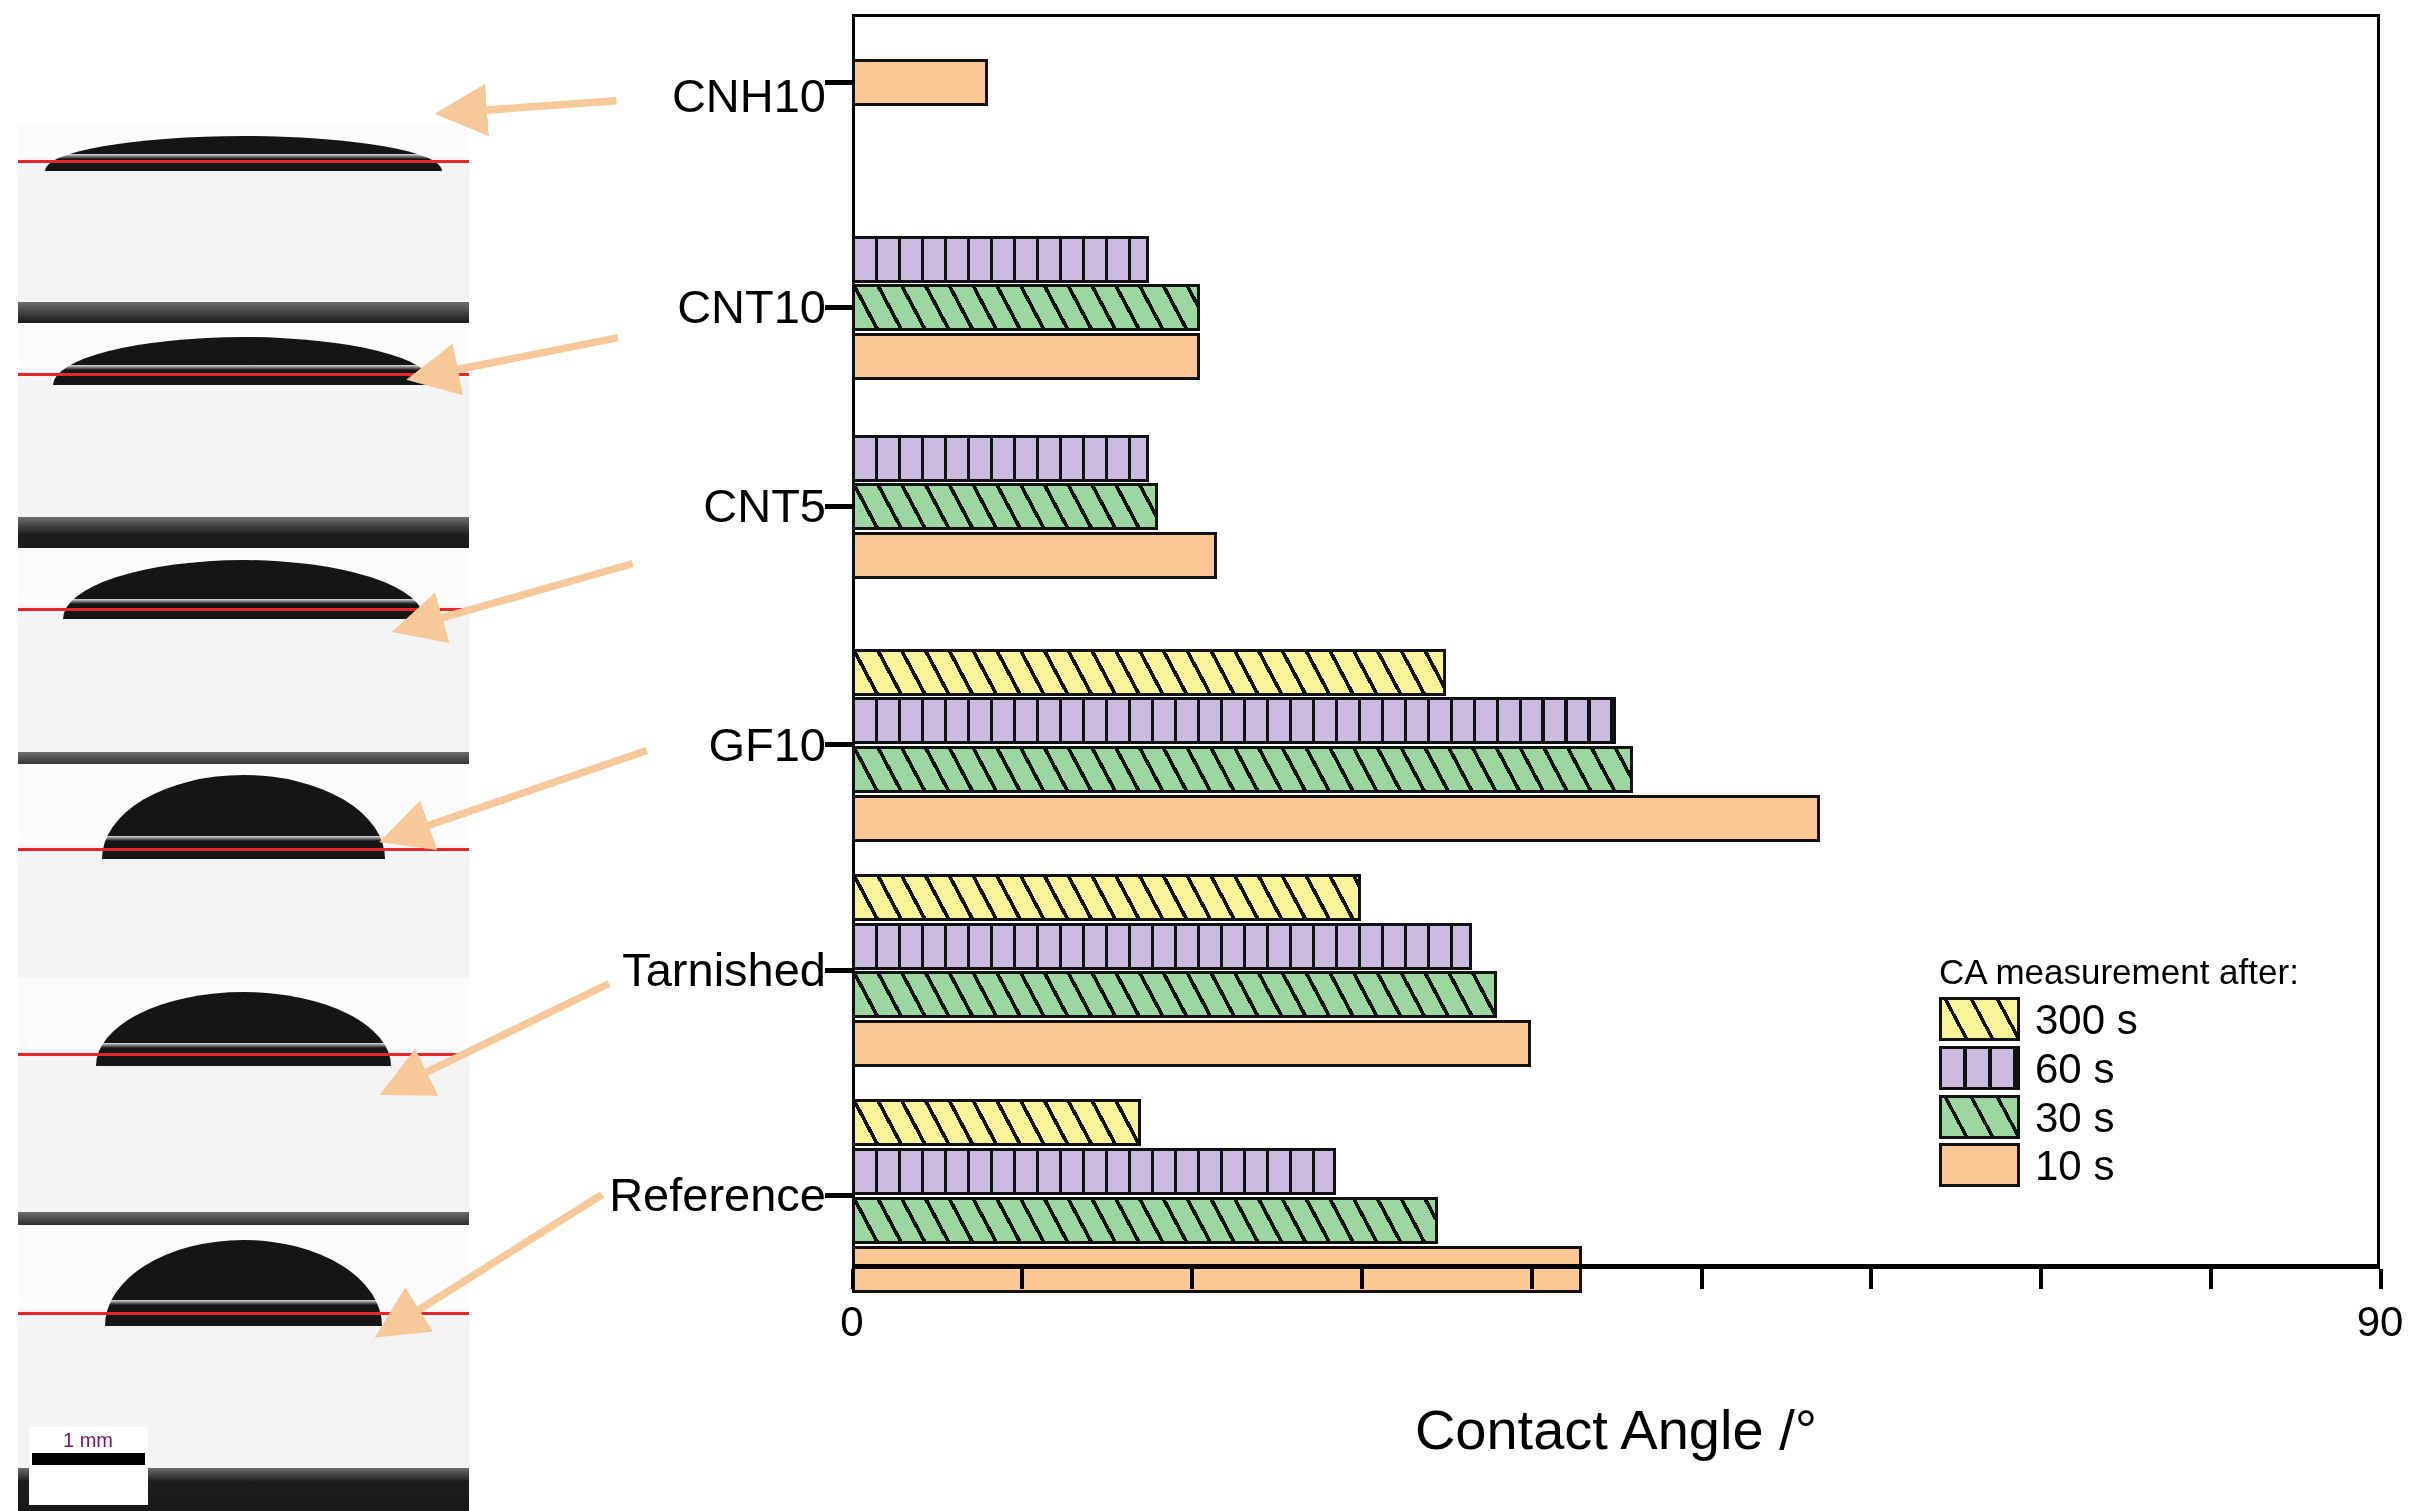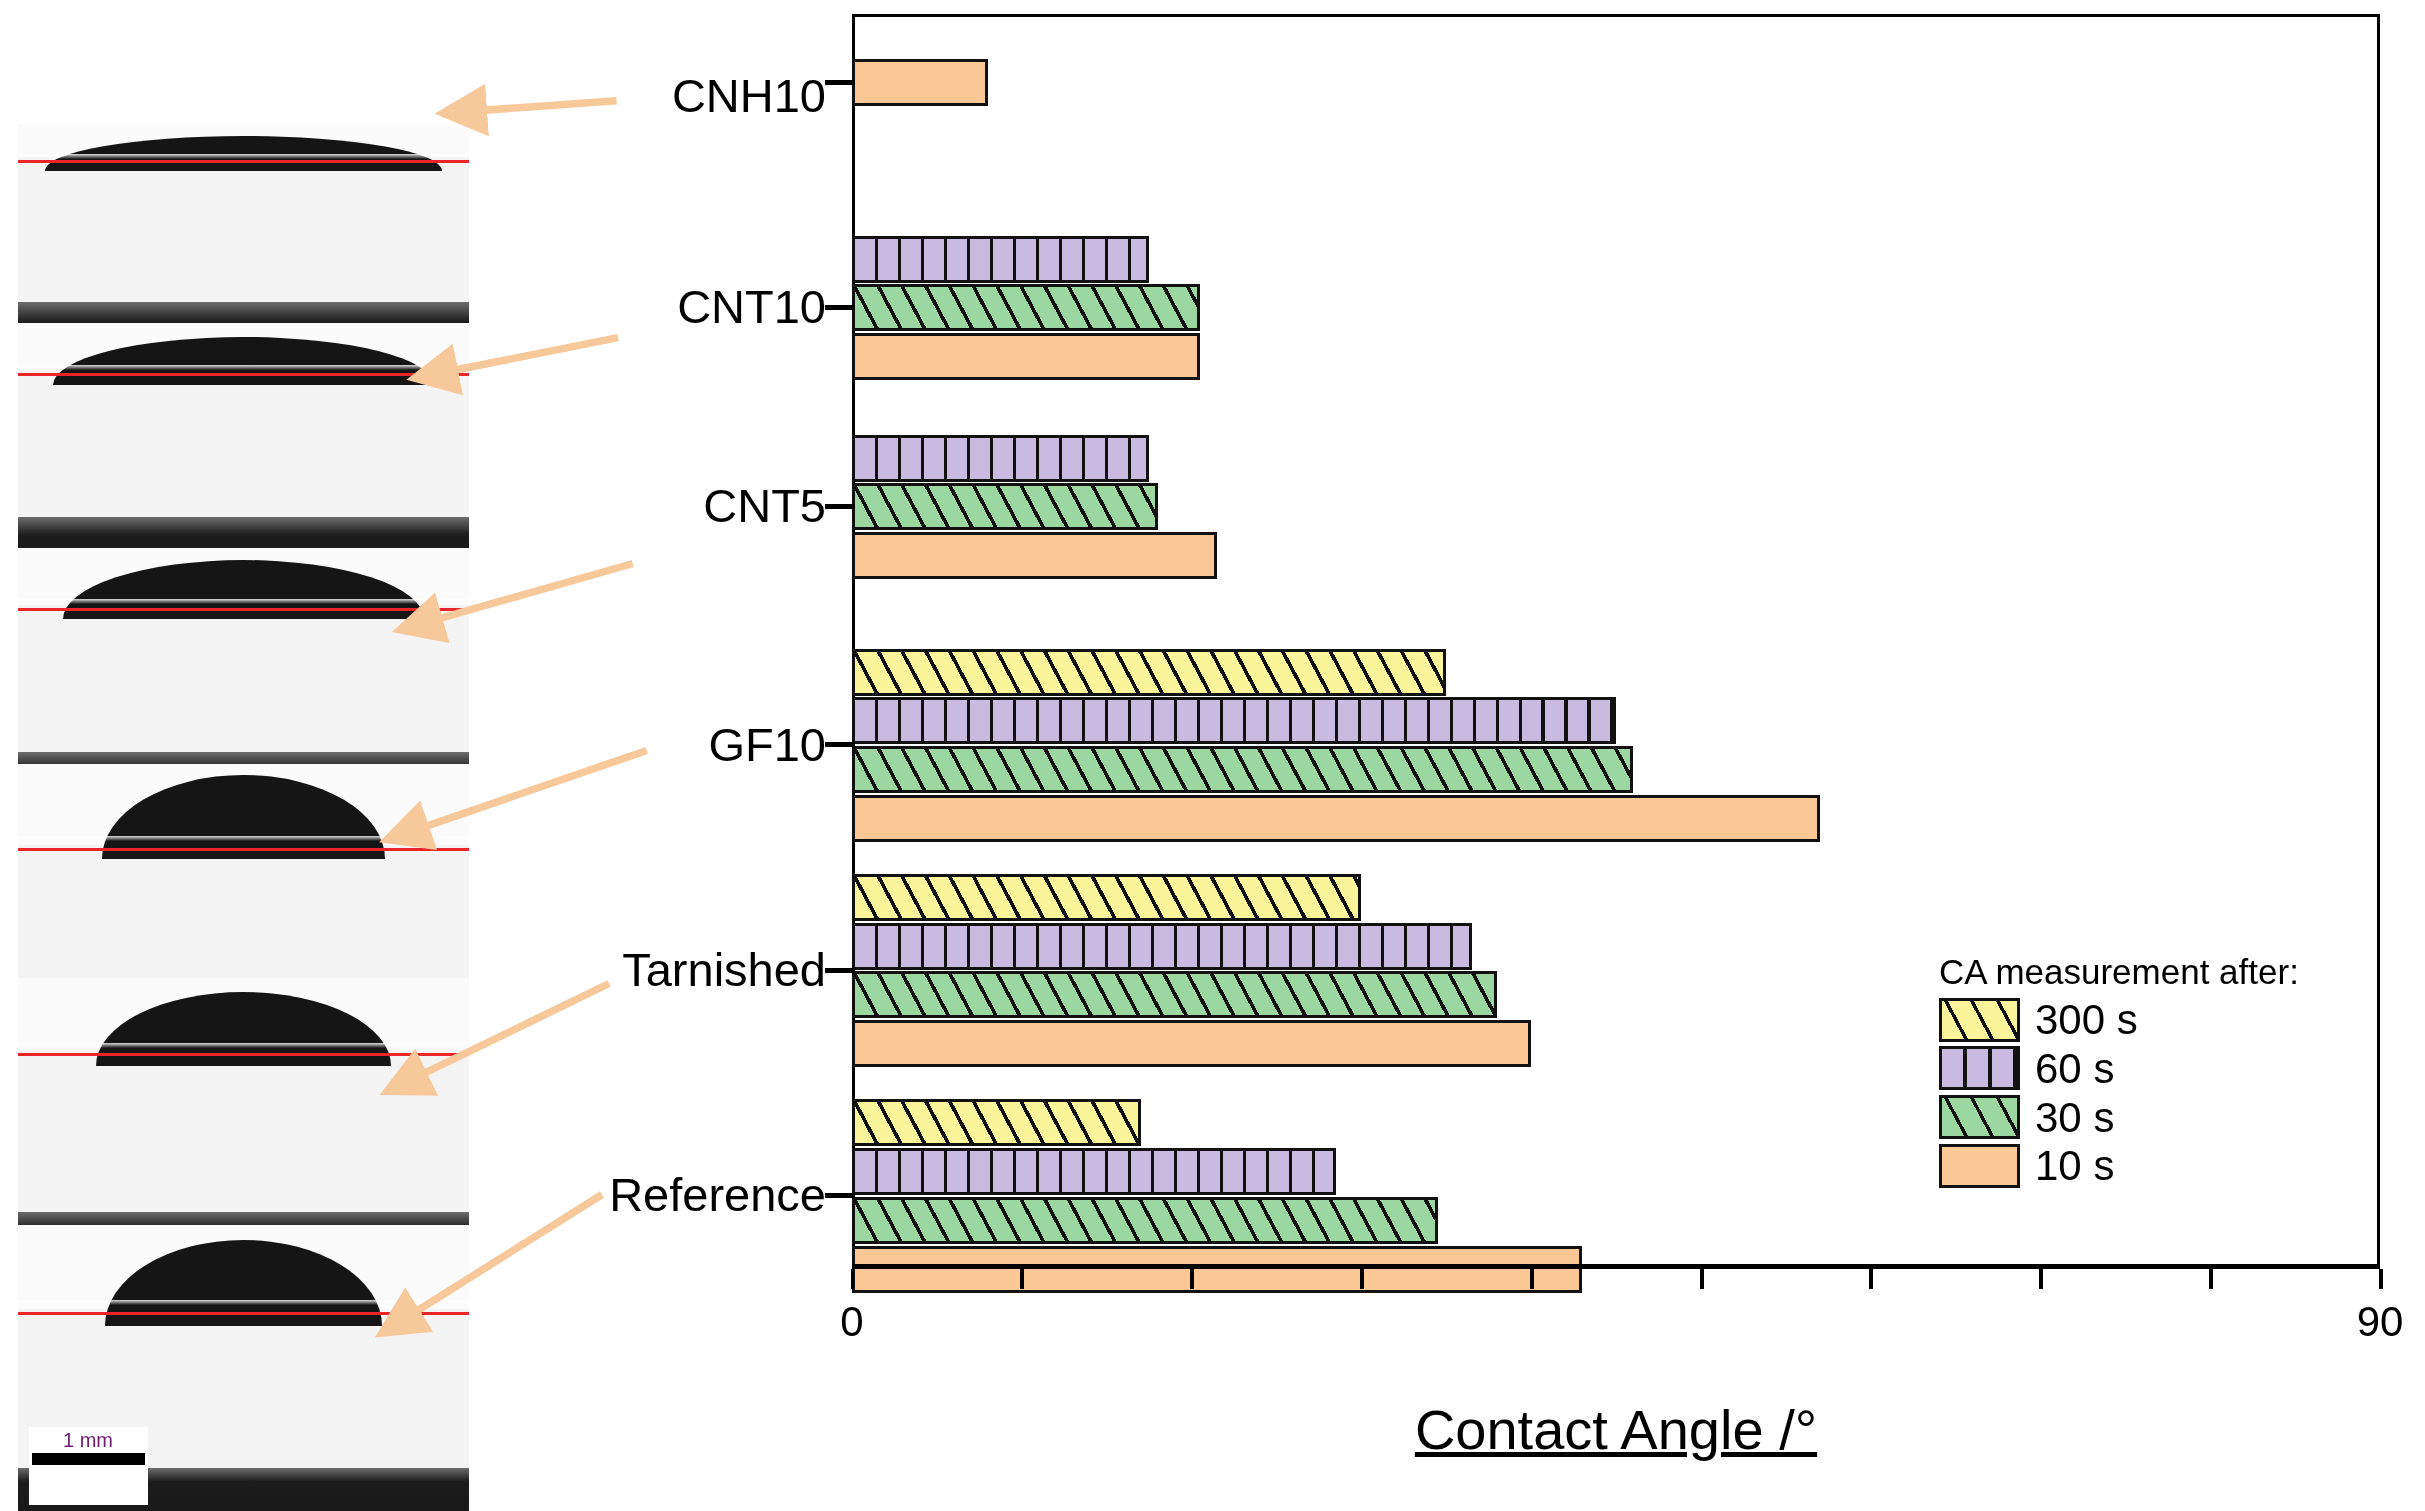--- a/index.html
+++ b/index.html
@@ -43,28 +43,28 @@
   .hatch.vert{background-image:repeating-linear-gradient(90deg,
       transparent 0px,transparent 19.5px,#111 19.5px,#111 23px);}
 
   
   #xaxis{position:absolute;left:852px;top:1264px;width:1528px;height:0;
          border-top:5.3px solid #000;}
   .xtick{position:absolute;top:0;width:3.8px;height:19.5px;background:#000;}
   .xlab{position:absolute;top:30px;font-size:42px;line-height:45px;
         transform:translateX(-50%);white-space:nowrap;}
   #xtitle{position:absolute;left:852px;top:1398px;width:1528px;
-          text-align:center;font-size:56px;line-height:63px;text-decoration:underline;}
+          text-align:center;font-size:56px;line-height:63px;}
   .cat-label{position:absolute;right:60px;font-size:47px;line-height:50px;
              white-space:nowrap;transform:translateY(-50%);text-align:right;}
 
   
   #legend{position:absolute;left:1931px;top:952px;width:375px;margin-left:8px;}
   #legend .lg-title{font-size:35px;line-height:39px;margin-bottom:6px;white-space:nowrap;}
-  .lg-row{display:flex;align-items:center;margin-bottom:3.8px;}
+  .lg-row{display:flex;align-items:flex-start;margin-bottom:3.8px;}
   .lg-key{position:relative;width:81px;height:44px;border:3.8px solid #111;
           box-sizing:border-box;margin-right:15px;flex:none;}
   .lg-key .hatch{position:absolute;inset:0;}
   .lg-key.c300{background:#faf59a;}
   .lg-key.c60{background:#c9bbe0;}
   .lg-key.c30{background:#9cd7a2;}
   .lg-key.c10{background:#fbc794;}
   .lg-key .hatch.diag{background-image:repeating-linear-gradient(62deg,
       transparent 0px,transparent 19.5px,#111 19.5px,#111 23px);}
   .lg-key .hatch.vert{background-image:repeating-linear-gradient(90deg,

